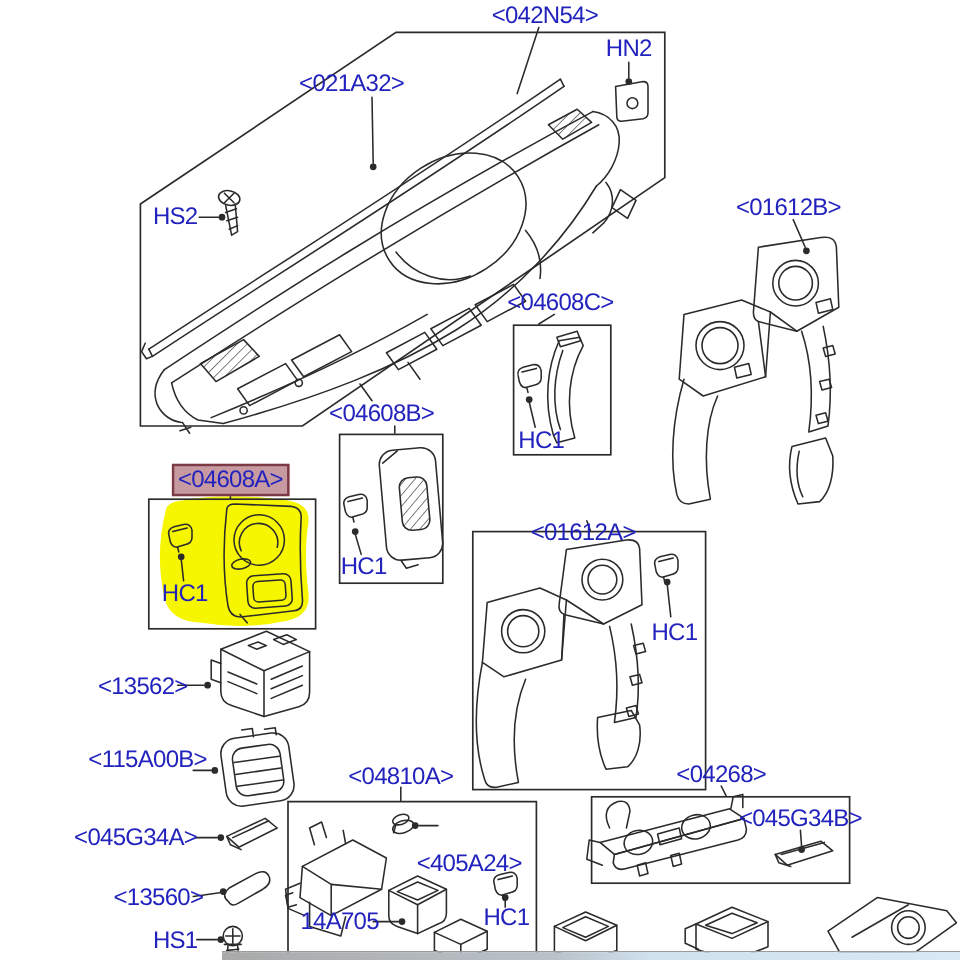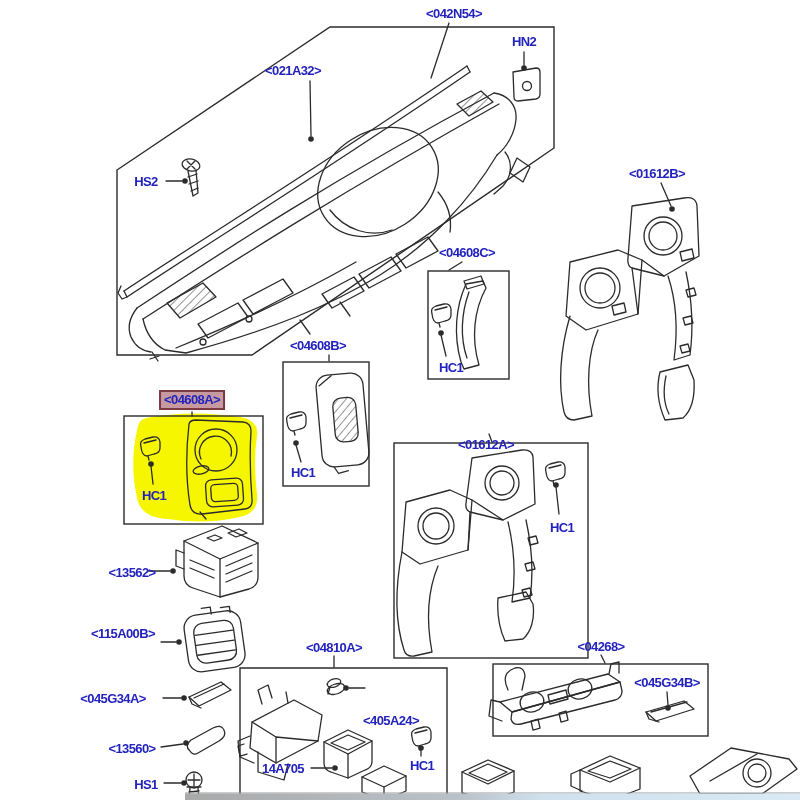--- a/index.html
+++ b/index.html
@@ -14,21 +14,21 @@
   html,body{margin:0;padding:0;background:#ffffff;}
   #stage{position:relative;width:800px;height:800px;background:#ffffff;overflow:hidden;
          font-family:"Liberation Sans",sans-serif;}
   #art{position:absolute;left:0;top:0;}
   .ln{fill:none;stroke:var(--line-ink);stroke-width:1.3;stroke-linecap:round;stroke-linejoin:round;}
   .boxln{fill:none;stroke:var(--line-ink);stroke-width:1.4;stroke-linejoin:miter;}
   .dotf{fill:var(--line-ink);stroke:none;}
   .hatched{fill:url(#hatch);}
   .yellow{fill:var(--highlight-yellow);stroke:none;}
   .plabel{position:absolute;transform:translate(-50%,-50%);
-          font-weight:bold;font-size:13px;letter-spacing:-0.6px;line-height:1;
+          font-weight:normal;font-size:20px;letter-spacing:-0.6px;line-height:1;
           color:var(--label-blue);white-space:nowrap;cursor:pointer;user-select:none;}
   .plabel.hl{background:var(--highlight-label-bg);
              border:2px solid var(--highlight-label-border);
              padding:1px 3px 2px 3px;}
 </style>
 </head>
 <body>
 
 <div id="stage">
 
@@ -310,21 +310,21 @@
   <div class="plabel" style="left:146px;top:181px">HS2</div>
   <div class="plabel" style="left:657px;top:173px">&lt;01612B&gt;</div>
   <div class="plabel" style="left:467px;top:252px">&lt;04608C&gt;</div>
   <div class="plabel" style="left:451px;top:367px">HC1</div>
   <div class="plabel" style="left:318px;top:345px">&lt;04608B&gt;</div>
   <div class="plabel" style="left:303px;top:472px">HC1</div>
   <div class="plabel hl" style="left:192px;top:400px">&lt;04608A&gt;</div>
   <div class="plabel" style="left:154px;top:495px">HC1</div>
   <div class="plabel" style="left:486px;top:444px">&lt;01612A&gt;</div>
   <div class="plabel" style="left:562px;top:527px">HC1</div>
-  <div class="plabel" style="left:132px;top:572px">&lt;13562&gt;</div>
+  <div class="plabel" style="left:119px;top:572px">&lt;13562&gt;</div>
   <div class="plabel" style="left:123px;top:633px">&lt;115A00B&gt;</div>
   <div class="plabel" style="left:113px;top:698px">&lt;045G34A&gt;</div>
   <div class="plabel" style="left:132px;top:748px">&lt;13560&gt;</div>
   <div class="plabel" style="left:146px;top:784px">HS1</div>
   <div class="plabel" style="left:334px;top:647px">&lt;04810A&gt;</div>
   <div class="plabel" style="left:391px;top:720px">&lt;405A24&gt;</div>
   <div class="plabel" style="left:283px;top:768px">14A705</div>
   <div class="plabel" style="left:422px;top:765px">HC1</div>
   <div class="plabel" style="left:601px;top:646px">&lt;04268&gt;</div>
   <div class="plabel" style="left:667px;top:682px">&lt;045G34B&gt;</div>

